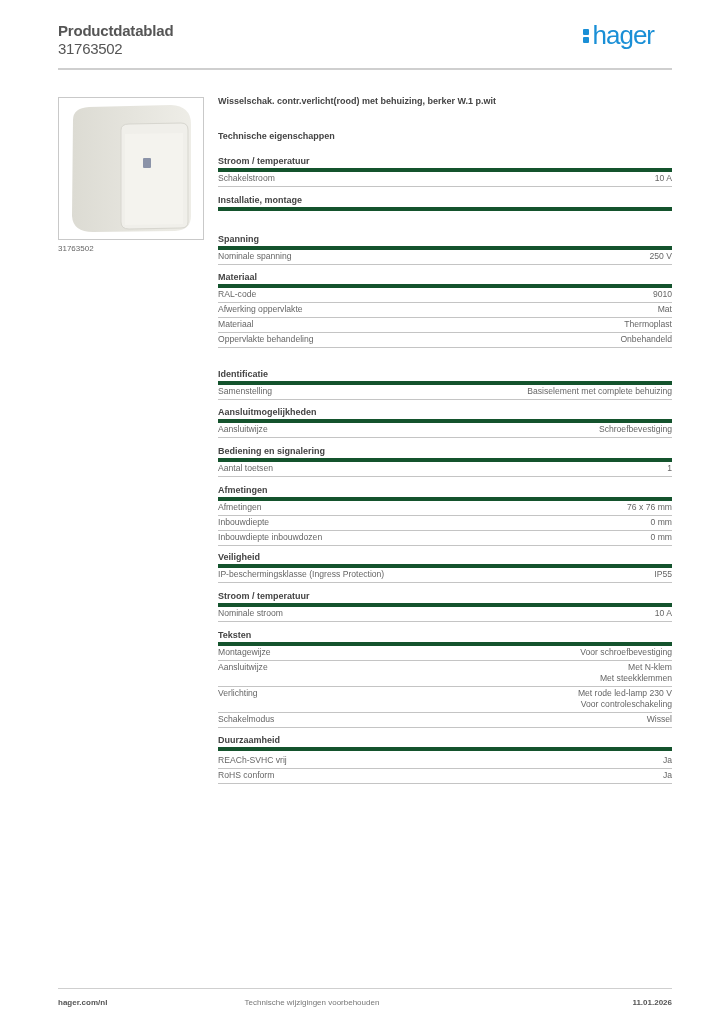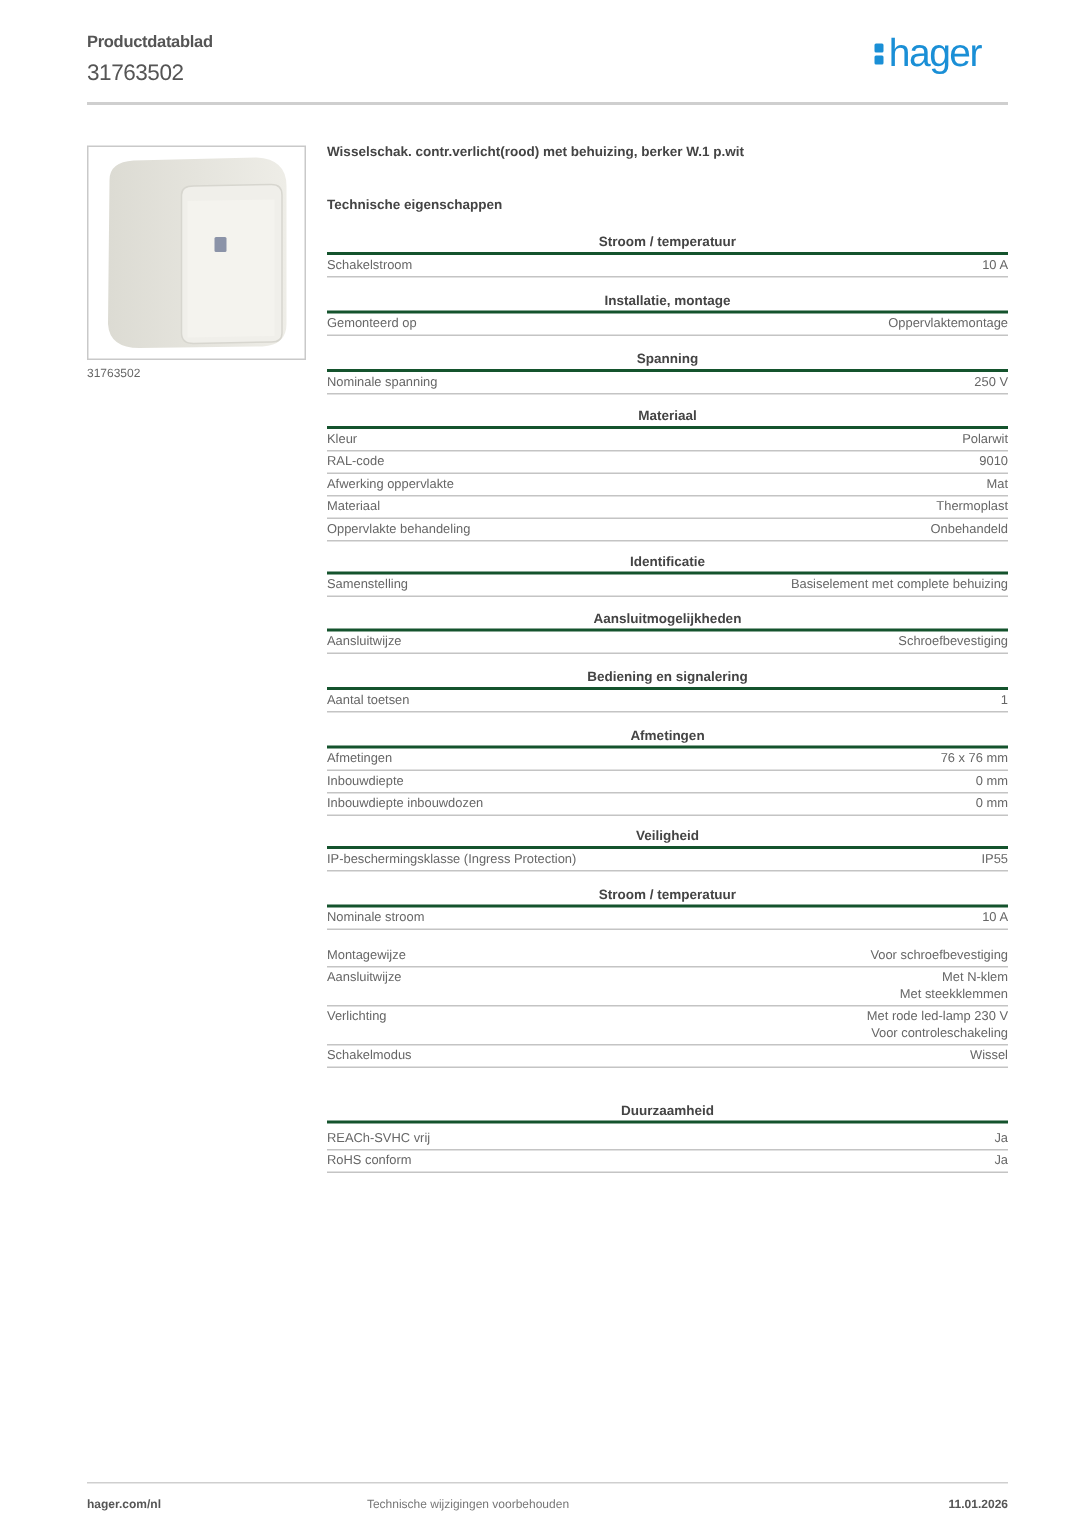--- a/index.html
+++ b/index.html
@@ -1,32 +1,32 @@
 <!DOCTYPE html>
 <html><head>
 <meta charset="utf-8">
 <style>
   html, body { margin:0; padding:0; background:#ffffff; }
   body { width:724px; height:1024px; position:relative; overflow:hidden; font-family:"Liberation Sans", sans-serif; color:#444; }
   .header { position:absolute; left:58px; top:20px; width:614px; height:50px; }
-  .doc-title { position:absolute; left:0; top:2px; font-size:11px; font-weight:bold; color:#555; letter-spacing:-0.2px; }
+  .doc-title { position:absolute; left:0; top:2px; font-size:15px; font-weight:bold; color:#555; letter-spacing:-0.2px; }
   .doc-number { position:absolute; left:0; top:20px; font-size:15px; color:#555; letter-spacing:-0.3px; }
   .logo { position:absolute; right:18px; top:0px; font-size:26px; font-weight:normal; color:#1a8fd6; letter-spacing:-1px; }
   .logo .dots { display:inline-block; width:8px; position:relative; height:20px; vertical-align:baseline; margin-right:2px; }
   .logo .dots i { position:absolute; left:0; width:6px; height:6px; background:#1a8fd6; border-radius:1px; }
   .header-rule { position:absolute; left:58px; top:68px; width:614px; height:2px; background:#cfcfcf; }
 
   .image-box { position:absolute; left:58px; top:97px; width:144px; height:141px; border:1px solid #c9c9c9; background:#fff; }
   .image-caption { position:absolute; left:58px; top:244px; font-size:8px; color:#666; }
 
   .product-title { position:absolute; left:218px; top:96px; font-size:9px; font-weight:bold; color:#444; }
   .section-main { position:absolute; left:218px; top:131px; font-size:9px; font-weight:bold; color:#444; }
 
   .spec { position:absolute; left:218px; width:454px; }
-  .spec .sec-head { font-size:9px; font-weight:bold; color:#444; height:11px; line-height:11px; border-bottom:2px solid #14532d; padding-bottom:1px;text-align:center; }
+  .spec .sec-head { font-size:9px; font-weight:bold; color:#444; height:11px; line-height:11px; border-bottom:4px solid #14532d; padding-bottom:1px; }
   .spec .row { display:flex; justify-content:space-between; font-size:8.6px; color:#666; border-bottom:1px solid #c4c4c4; padding:1px 0 2px 0; line-height:11px; }
   .spec .row .val { text-align:right; white-space:pre-line; }
 
   .footer-rule { position:absolute; left:58px; top:988px; width:614px; height:1px; background:#cfcfcf; }
   .footer-left { position:absolute; left:58px; top:998px; font-size:8px; font-weight:bold; color:#555; }
   .footer-center { position:absolute; left:0; width:624px; text-align:center; top:998px; font-size:8px; color:#777; }
   .footer-right { position:absolute; right:52px; top:998px; font-size:8px; font-weight:bold; color:#555; }
 </style>
 </head>
 <body>
@@ -62,40 +62,32 @@
 <div class="spec" style="top:156px">
   <div class="sec-head">Stroom / temperatuur</div>
   <div class="row">
       <span>Schakelstroom</span>
       <span class="val">10 A</span>
     </div>
 </div>
 
 <div class="spec" style="top:195px">
   <div class="sec-head">Installatie, montage</div>
-  <div class="row">
-      <span>Gemonteerd op</span>
-      <span class="val">Oppervlaktemontage</span>
-    </div>
 </div>
 
 <div class="spec" style="top:234px">
   <div class="sec-head">Spanning</div>
   <div class="row">
       <span>Nominale spanning</span>
       <span class="val">250 V</span>
     </div>
 </div>
 
 <div class="spec" style="top:272px">
   <div class="sec-head">Materiaal</div>
-  <div class="row">
-      <span>Kleur</span>
-      <span class="val">Polarwit</span>
-    </div>
   <div class="row">
       <span>RAL-code</span>
       <span class="val">9010</span>
     </div>
   <div class="row">
       <span>Afwerking oppervlakte</span>
       <span class="val">Mat</span>
     </div>
   <div class="row">
       <span>Materiaal</span>
@@ -157,20 +149,21 @@
 
 <div class="spec" style="top:591px">
   <div class="sec-head">Stroom / temperatuur</div>
   <div class="row">
       <span>Nominale stroom</span>
       <span class="val">10 A</span>
     </div>
 </div>
 
 <div class="spec" style="top:630px">
+  <div class="sec-head">Teksten</div>
   <div class="row">
       <span>Montagewijze</span>
       <span class="val">Voor schroefbevestiging</span>
     </div>
   <div class="row">
       <span>Aansluitwijze</span>
       <span class="val">Met N-klem
 Met steekklemmen</span>
     </div>
   <div class="row">

